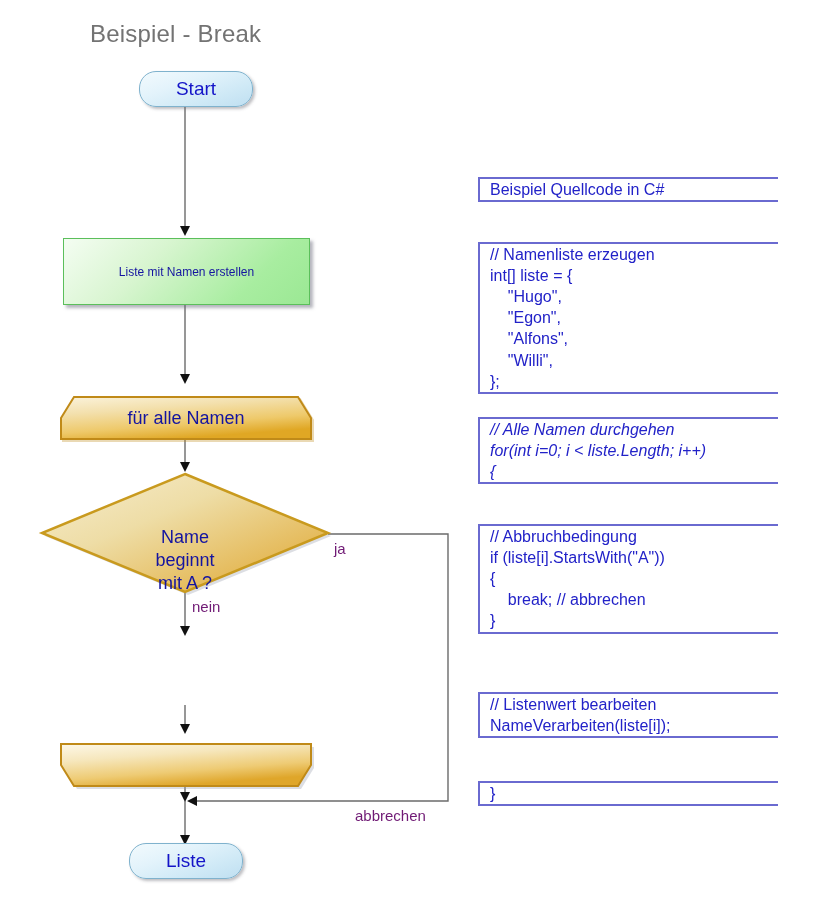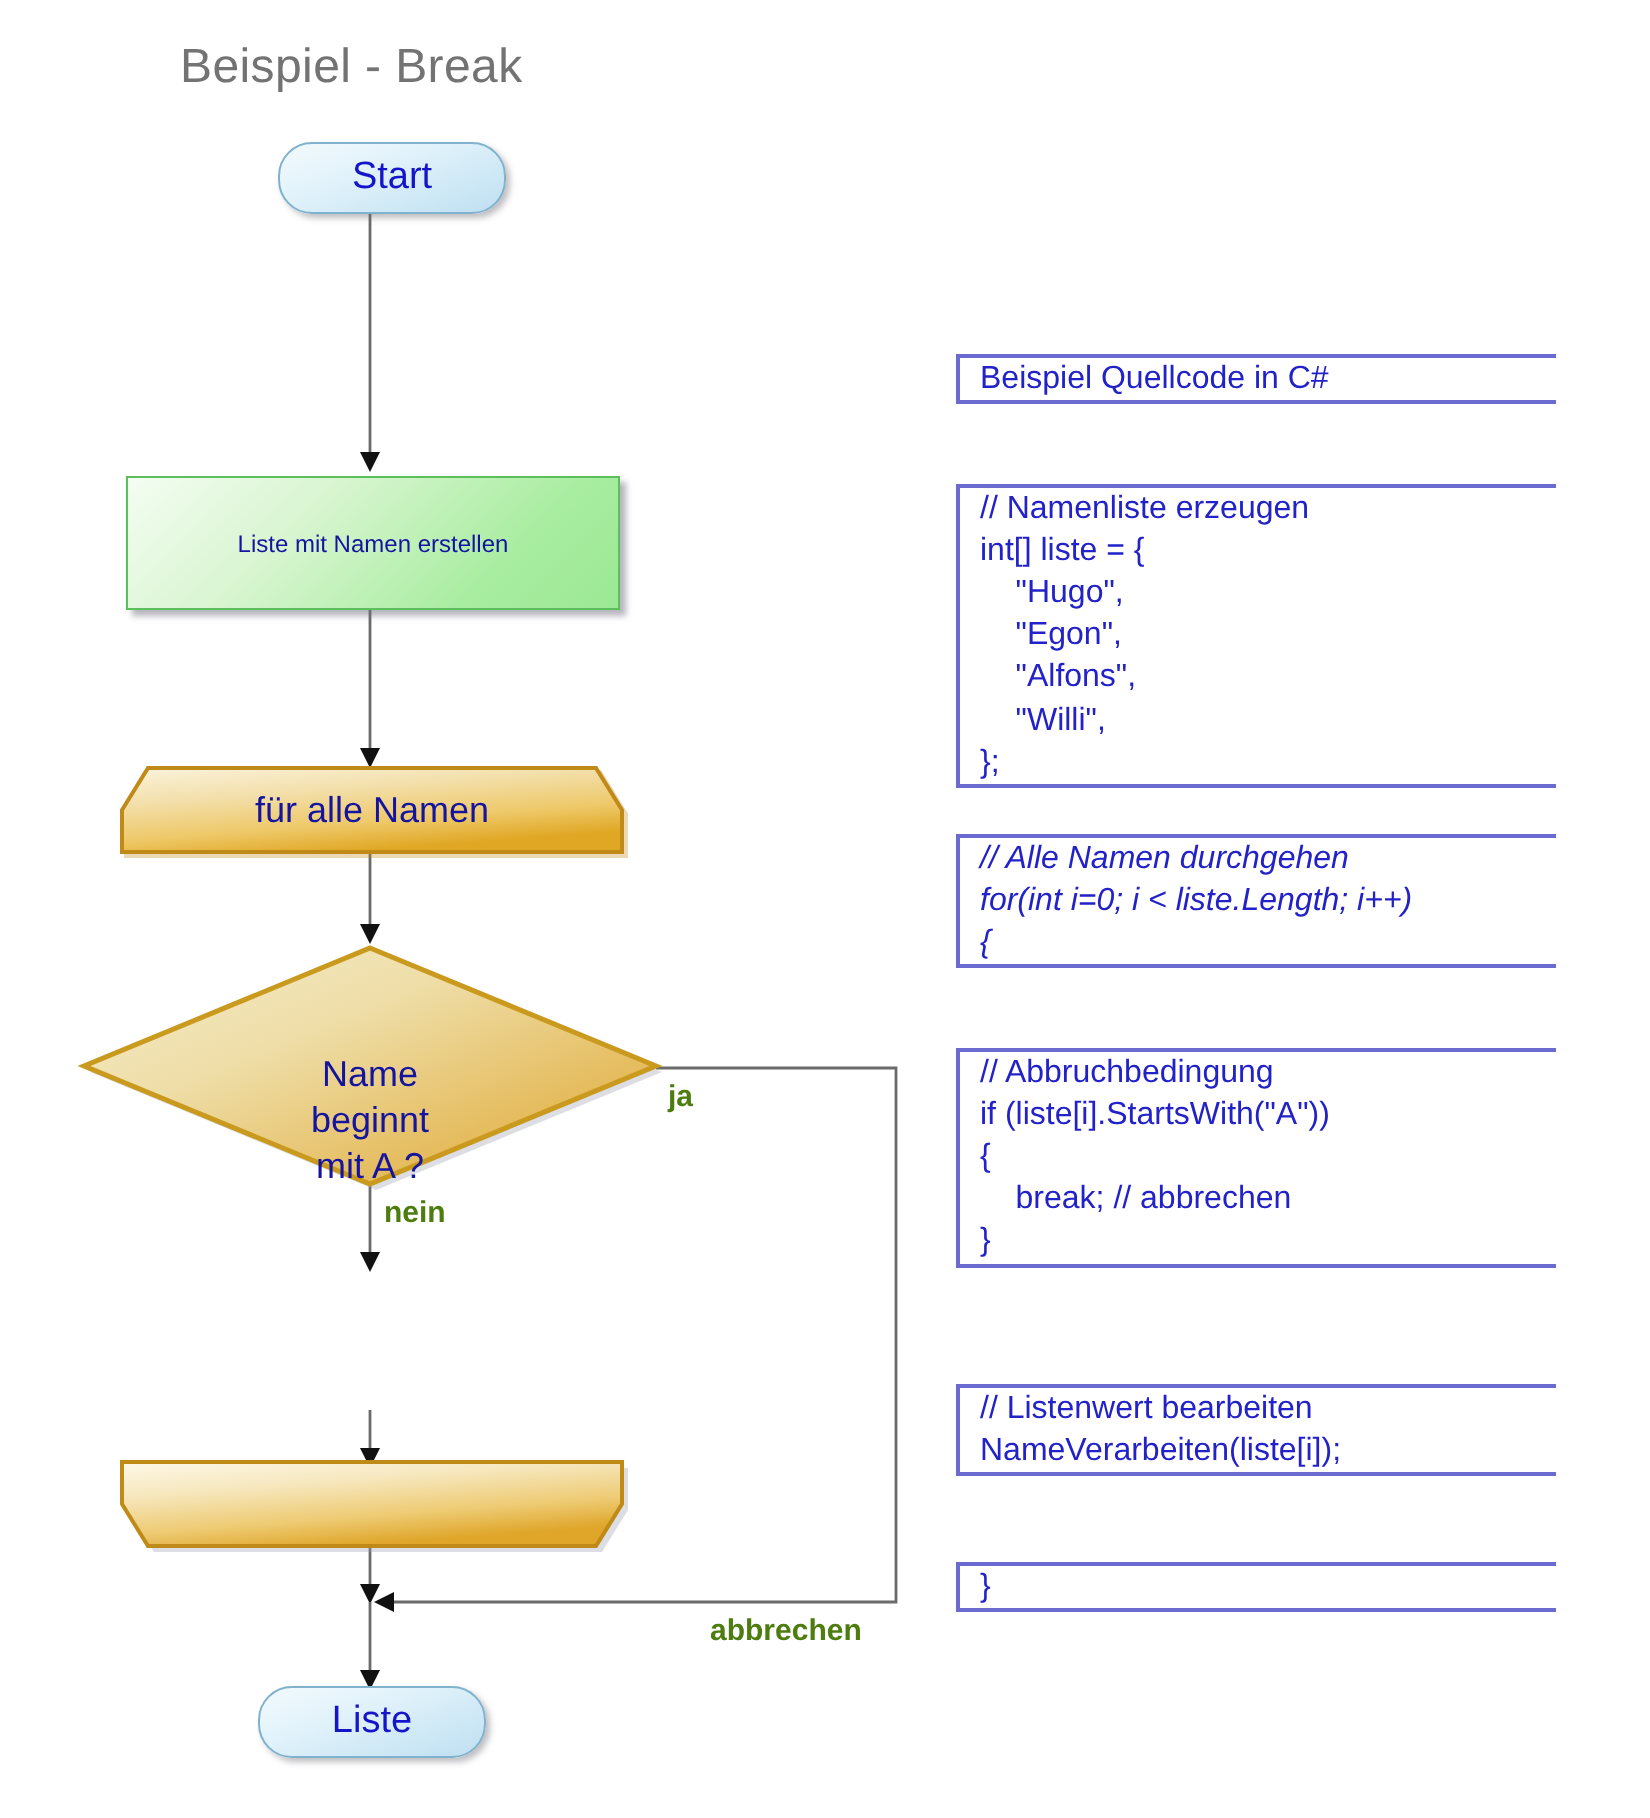--- a/index.html
+++ b/index.html
@@ -32,42 +32,42 @@
   .process{
     width:245px;height:65px;
     border:1px solid #5bbf5b;
     background:linear-gradient(135deg,#f4fdf2 0%,#d8f5d0 35%,#a8eda0 75%,#9be894 100%);
     box-shadow:3px 3px 3px rgba(110,110,125,.5);
     display:flex;align-items:center;justify-content:center;
     font-size:12px;color:#1414a0;
   }
 
   
-  .loopwrap{width:252px;height:44px;}
+  .loopwrap{width:252px;height:44px;margin-top:13px;}
   .loopwrap svg{display:block;overflow:visible;}
   .looplabel{
     position:absolute;left:0;top:0;width:252px;height:44px;
     display:flex;align-items:center;justify-content:center;
     font-size:18px;color:#1414a0;pointer-events:none;
   }
 
   
   .decisionwrap{width:292px;height:124px;}
   .decisionwrap svg{display:block;overflow:visible;}
   .decisionlabel{
     position:absolute;left:0;top:0;width:292px;height:124px;
     display:flex;flex-direction:column;align-items:center;justify-content:flex-end;
     font-size:18px;color:#1414a0;line-height:1.28;pointer-events:none;
   }
 
   
   #wires{position:absolute;left:0;top:0;width:825px;height:909px;pointer-events:none;}
 
   
-  .edgelabel{font-size:15px;color:#4d7c0f;white-space:nowrap;font-weight:bold;}
+  .edgelabel{font-size:15px;color:#701a75;white-space:nowrap;}
 
   
   .codeblock{
     font-size:16px;color:#2222c8;line-height:1.32;white-space:pre;
     padding-left:10px;border-left:2px solid #6a6ad0;
     border-top:2px solid #6a6ad0;border-bottom:2px solid #6a6ad0;
     box-sizing:border-box;
     margin-top:44px;
   }
 </style>

